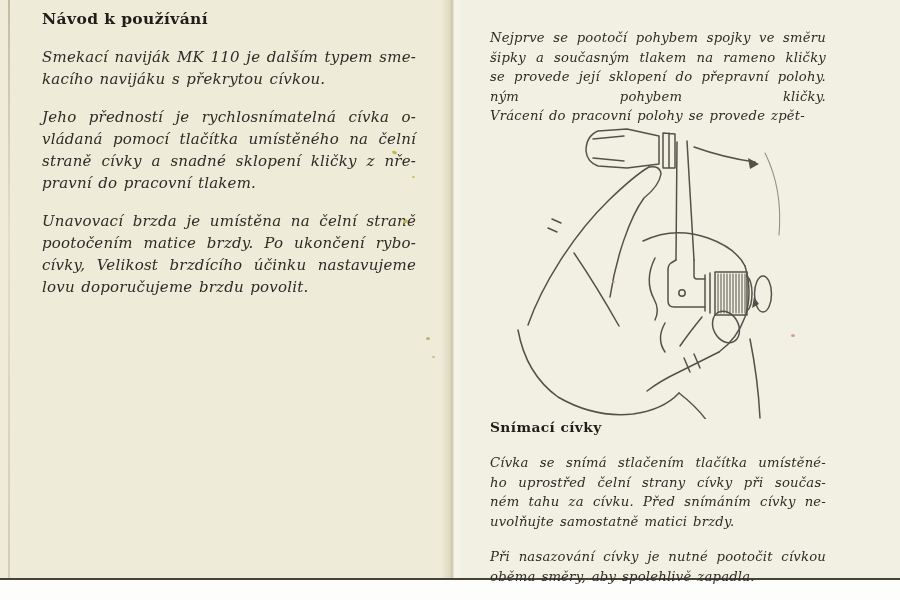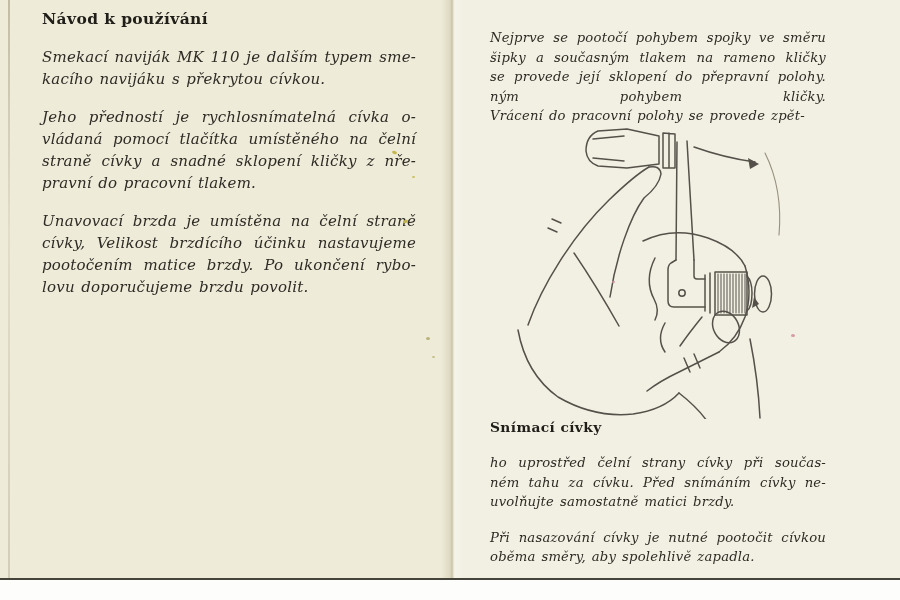--- a/index.html
+++ b/index.html
@@ -68,37 +68,38 @@
       <div class="line">kacího navijáku s překrytou cívkou.</div>
     </div>
   <div class="para">
       <div class="line">Jeho předností je rychlosnímatelná cívka o-</div>
       <div class="line">vládaná pomocí tlačítka umístěného na čelní</div>
       <div class="line">straně cívky a snadné sklopení kličky z пře-</div>
       <div class="line">pravní do pracovní tlakem.</div>
     </div>
   <div class="para">
       <div class="line">Unavovací brzda je umístěna na čelní straně</div>
+      <div class="line">pootočením matice brzdy. Po ukončení rybo-</div>
       <div class="line">cívky, Velikost brzdícího účinku nastavujeme</div>
-      <div class="line">pootočením matice brzdy. Po ukončení rybo-</div>
       <div class="line">lovu doporučujeme brzdu povolit.</div>
     </div>
 </div>
 
 <div class="text-col col-right">
   <div class="para">
       <div class="line">Nejprve se pootočí pohybem spojky ve směru</div>
       <div class="line">šipky a současným tlakem na rameno kličky</div>
       <div class="line">se provede její sklopení do přepravní polohy.</div>
       <div class="line">ným pohybem kličky.</div>
       <div class="line">Vrácení do pracovní polohy se provede zpět-</div>
     </div>
   <div class="illustration-spacer"></div>
   <h2 class="heading-bottom">Snímací cívky</h2>
   <div class="para">
+      <div class="line">Cívka se snímá stlačením tlačítka umístěné-</div>
       <div class="line">ho uprostřed čelní strany cívky při součas-</div>
       <div class="line">ném tahu za cívku. Před snímáním cívky ne-</div>
       <div class="line">uvolňujte samostatně matici brzdy.</div>
     </div>
   <div class="para">
       <div class="line">Při nasazování cívky je nutné pootočit cívkou</div>
       <div class="line">oběma směry, aby spolehlivě zapadla.</div>
     </div>
 </div>
 

